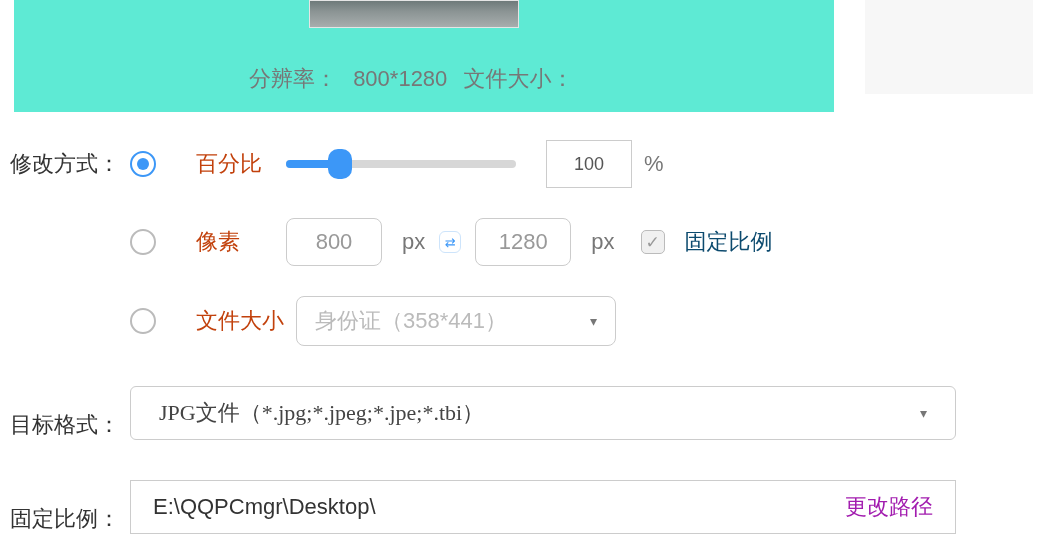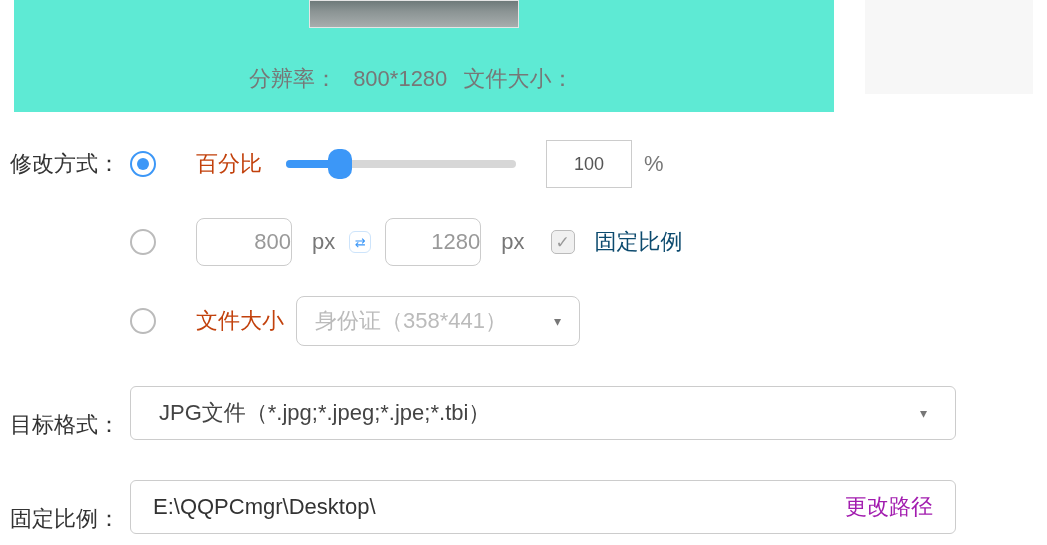--- a/index.html
+++ b/index.html
@@ -129,21 +129,21 @@
     .px-group {
       display: flex;
       align-items: center;
       gap: 8px;
     }
     .px-input {
       width: 96px;
       height: 48px;
       border: 1px solid #ccc;
       border-radius: 8px;
-      text-align: right;
+      text-align: center;
       font-size: 22px;
       color: #999;
       outline: none;
     }
     .link-icon {
       width: 22px;
       height: 22px;
       display: inline-flex;
       align-items: center;
       justify-content: center;
@@ -163,21 +163,21 @@
       align-items: center;
       justify-content: center;
       margin-left: 18px;
       margin-right: 12px;
       color: #999;
       font-size: 17px;
     }
     .disabled-text { color: #0c4a6e; font-size: 22px; }
 
     .select-common {
-      width: 284px;
+      width: 320px;
       height: 50px;
       border: 1px solid #ccc;
       border-radius: 8px;
       display: flex;
       align-items: center;
       padding: 0 18px;
       color: #bbb;
       font-size: 22px;
       justify-content: space-between;
       cursor: pointer;
@@ -192,27 +192,28 @@
       height: 54px;
       border: 1px solid #ccc;
       border-radius: 6px;
       display: flex;
       align-items: center;
       padding: 0 28px;
       color: #444;
       font-size: 22px;
       justify-content: space-between;
       cursor: pointer;
+      font-family: Liberation Serif, serif;
     }
 
     .path-box {
       width: 826px;
       height: 54px;
       border: 1px solid #ccc;
-      border-radius: 6px;
+      border-radius: 0;
       display: flex;
       align-items: center;
       padding: 0 22px;
       justify-content: space-between;
       font-size: 22px;
     }
     .path-text { color: #333; }
     .change-link {
       color: #a21caf;
       cursor: pointer;
@@ -246,20 +247,21 @@
         <div class="slider-thumb"></div>
       </div>
       <input class="num-input" value="100" style="">
       <span class="unit">%</span>
     </div>
   </div>
 
   <div class="row">
     <div class="row-label"></div>
     <div class="radio"></div>
+    <div class="mode-label">像素</div>
     <div class="px-group">
       <input class="px-input" value="800" style="">
       <span class="unit">px</span>
       <span class="link-icon">⇄</span>
       <input class="px-input" value="1280" style="">
       <span class="unit">px</span>
       <span class="checkbox">✓</span>
       <span class="disabled-text">固定比例</span>
     </div>
   </div>

